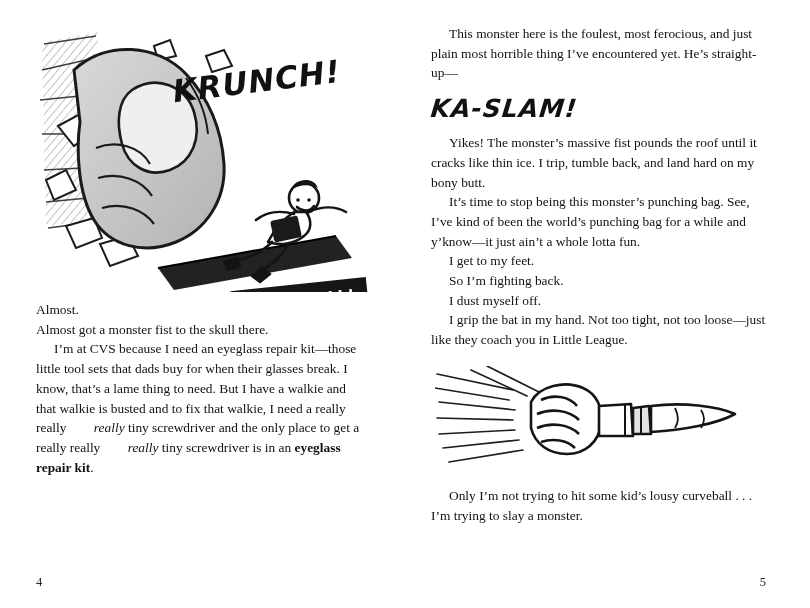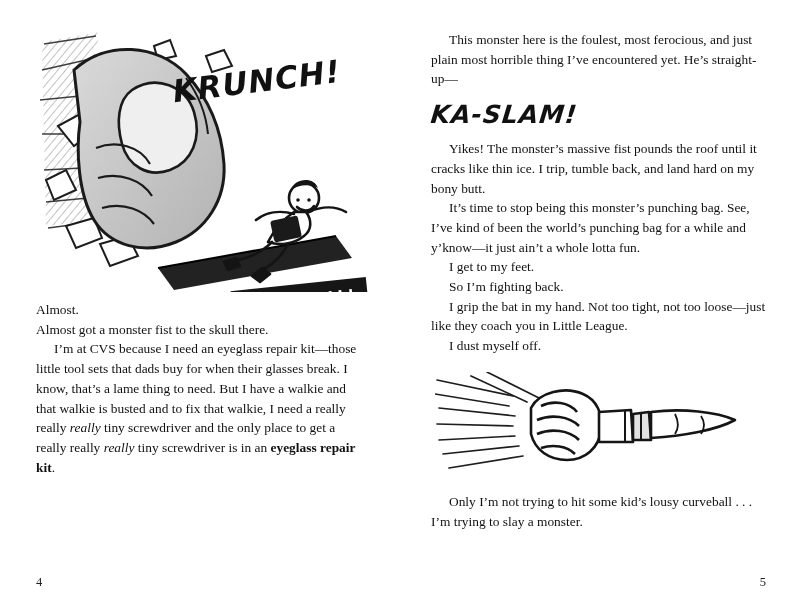--- a/index.html
+++ b/index.html
@@ -20,41 +20,41 @@
     height: 608px;
     display: flex;
   }
   .page {
     position: relative;
     width: 405px;
     height: 608px;
     box-sizing: border-box;
   }
   .page-left { padding: 30px 36px 0 36px; }
-  .page-right { padding: 30px 44px 0 26px; }
+  .page-right { padding: 24px 44px 0 26px; }
 
   
   .illo {
     position: relative;
     width: 333px;
     height: 262px;
     margin: 0 0 8px 0;
     overflow: hidden;
   }
   .illo svg { display: block; }
 
   
   .body-text {
     font-size: 13.4px;
     line-height: 1.47;
     text-align: left;
   }
   .body-text p { margin: 0; }
   .body-text p.indent { text-indent: 18px; }
-  em { font-style: italic; }
+  em { font-style: italic; margin-left: 24px; }
   .bold { font-weight: bold; }
 
   
   .sfx {
     font-family: "DejaVu Sans", sans-serif;
     font-weight: bold;
     font-style: italic;
     letter-spacing: 1px;
     color: #111;
   }
@@ -196,22 +196,22 @@
 
     <div>
       <span class="sfx sfx-kaslam">KA-SLAM!</span>
     </div>
 
     <div class="body-text">
       <p class="indent"><span><span>Yikes! The monster’s massive fist pounds the roof until it cracks like thin ice. I trip, tumble back, and land hard on my bony butt.</span></span></p>
       <p class="indent"><span><span>It’s time to stop being this monster’s punching bag. See, I’ve kind of been the world’s punching bag for a while and y’know—it just ain’t a whole lotta fun.</span></span></p>
       <p class="indent"><span><span>I get to my feet.</span></span></p>
       <p class="indent"><span><span>So I’m fighting back.</span></span></p>
+      <p class="indent"><span><span>I dust myself off.</span></span></p>
       <p class="indent"><span><span>I grip the bat in my hand. Not too tight, not too loose—just like they coach you in Little League.</span></span></p>
-      <p class="indent"><span><span>I dust myself off.</span></span></p>
     </div>
 
     <div class="bat-illo">
       <svg width="320" height="108" viewBox="0 0 320 108" xmlns="http://www.w3.org/2000/svg">
         <rect x="0" y="0" width="320" height="108" fill="#ffffff"></rect>
 
         <g stroke="#1d1d1d" stroke-width="1.7" fill="none" stroke-linecap="round">
           <path d="M2,8 L78,24"></path>
           <path d="M0,22 L74,34"></path>
           <path d="M4,36 L80,44"></path>

